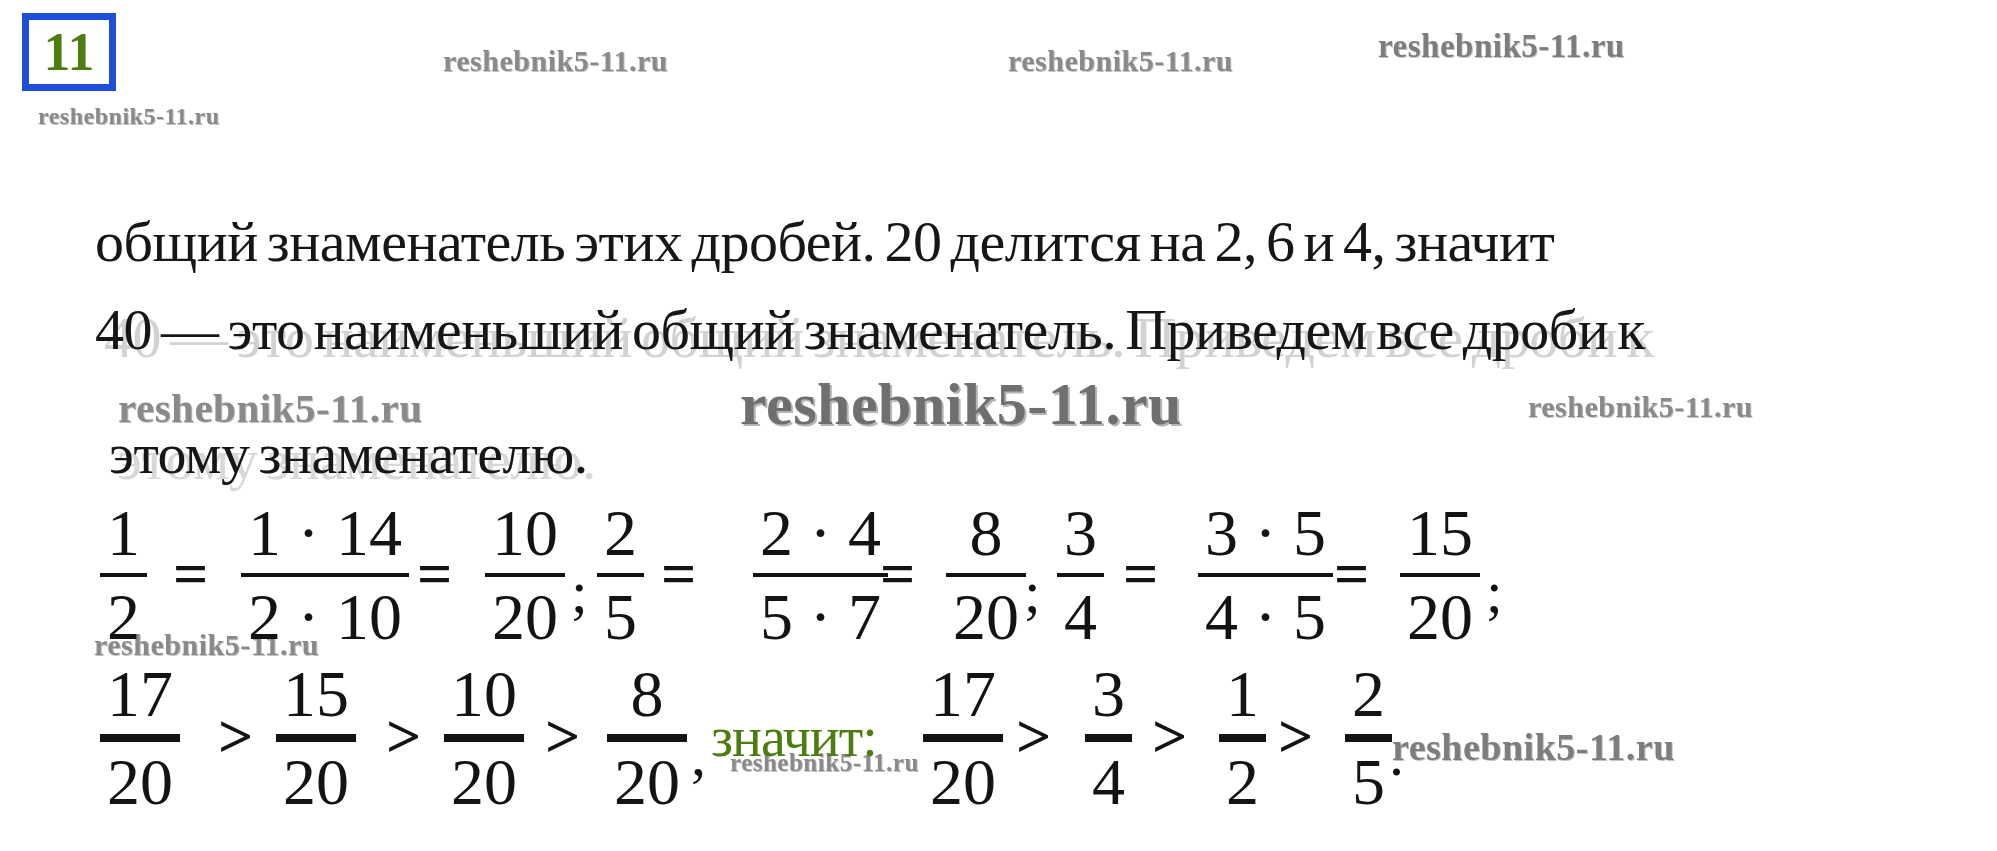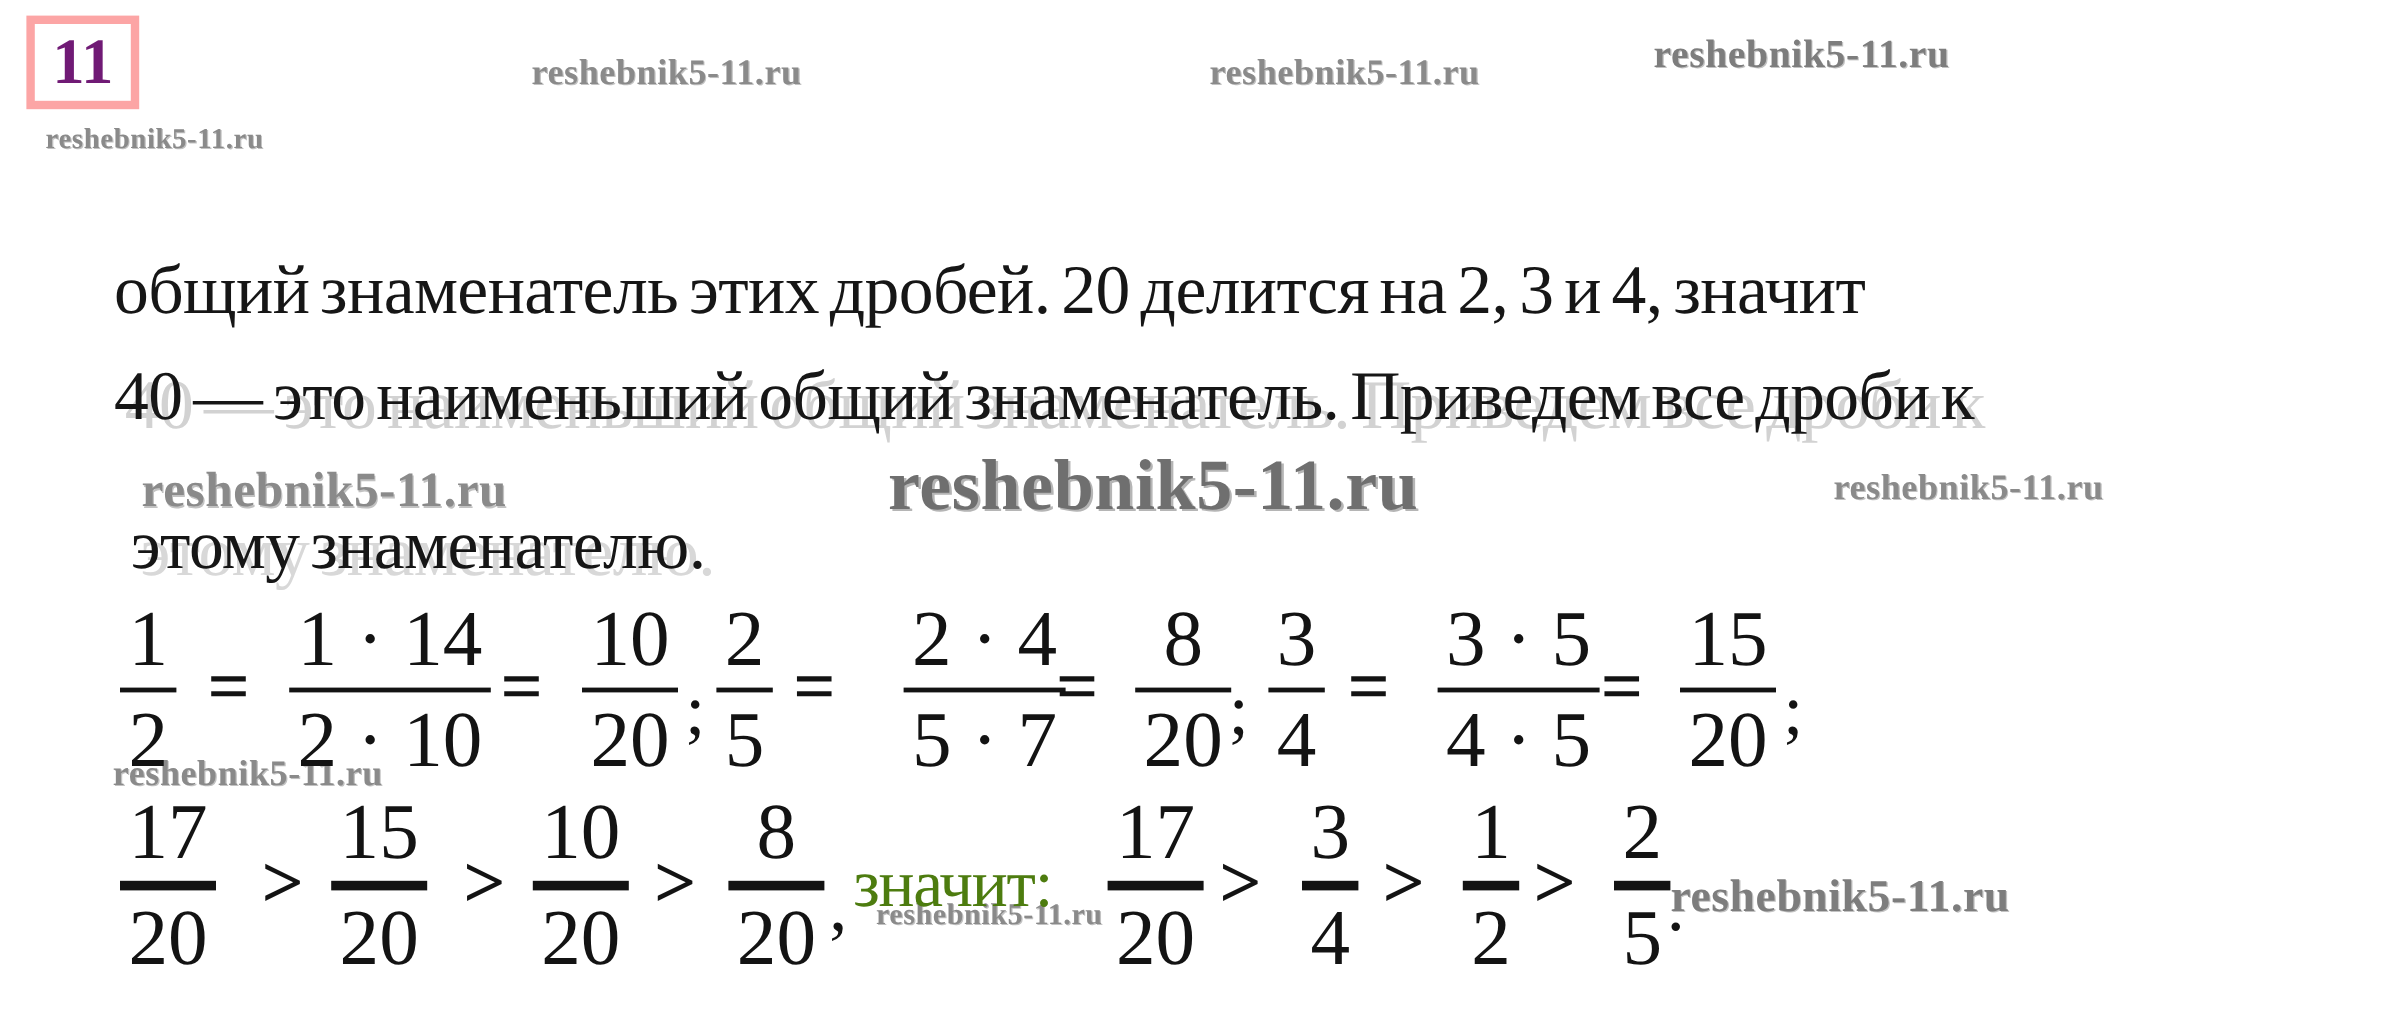--- a/index.html
+++ b/index.html
@@ -11,24 +11,24 @@
     overflow: hidden;
     font-family: "Liberation Serif", "DejaVu Serif", serif;
     color: #161616;
   }
 
   
   .problem-box {
     position: absolute;
     left: 22px; top: 13px;
     width: 80px; height: 64px;
-    border: 7px solid #fca5a5;
-    display: flex; justify-content: center;
+    border: 7px solid #1d4ed8;
+    display: flex; align-items: center; justify-content: center;
     font-size: 54px; font-weight: 700;
-    color: #701a75;
+    color: #4d7c0f;
     background: #fff;
   }
 
   
   .wm {
     position: absolute;
     font-family: "Liberation Serif", "DejaVu Serif", serif;
     font-weight: 700;
     color: #8a8a8a;
     letter-spacing: 0.5px;
@@ -119,21 +119,21 @@
   <div class="wm wm-top2">reshebnik5-11.ru</div>
   <div class="wm wm-top3">reshebnik5-11.ru</div>
   <div class="wm wm-corner">reshebnik5-11.ru</div>
   <div class="wm wm-mid-left">reshebnik5-11.ru</div>
   <div class="wm wm-mid-center">reshebnik5-11.ru</div>
   <div class="wm wm-mid-right">reshebnik5-11.ru</div>
   <div class="wm wm-row1-bottom">reshebnik5-11.ru</div>
   <div class="wm wm-conclusion">reshebnik5-11.ru</div>
   <div class="wm wm-end">reshebnik5-11.ru</div>
 
-  <div class="text-line line2">общий знаменатель этих дробей. 20 делится на 2, 3 и 4, значит</div>
+  <div class="text-line line2">общий знаменатель этих дробей. 20 делится на 2, 6 и 4, значит</div>
   <div class="text-line line3">40 — это наименьший общий знаменатель. Приведем все дроби к</div>
   <div class="text-line line4">этому знаменателю.</div>
 
   <div class="eq-row eq-row1">
     <span class="frac" style="left:5px">
       <span class="num">1</span>
       <span class="bar"></span>
       <span class="den">2</span>
     </span>
     <span class="op" style="left:78px">=</span>

